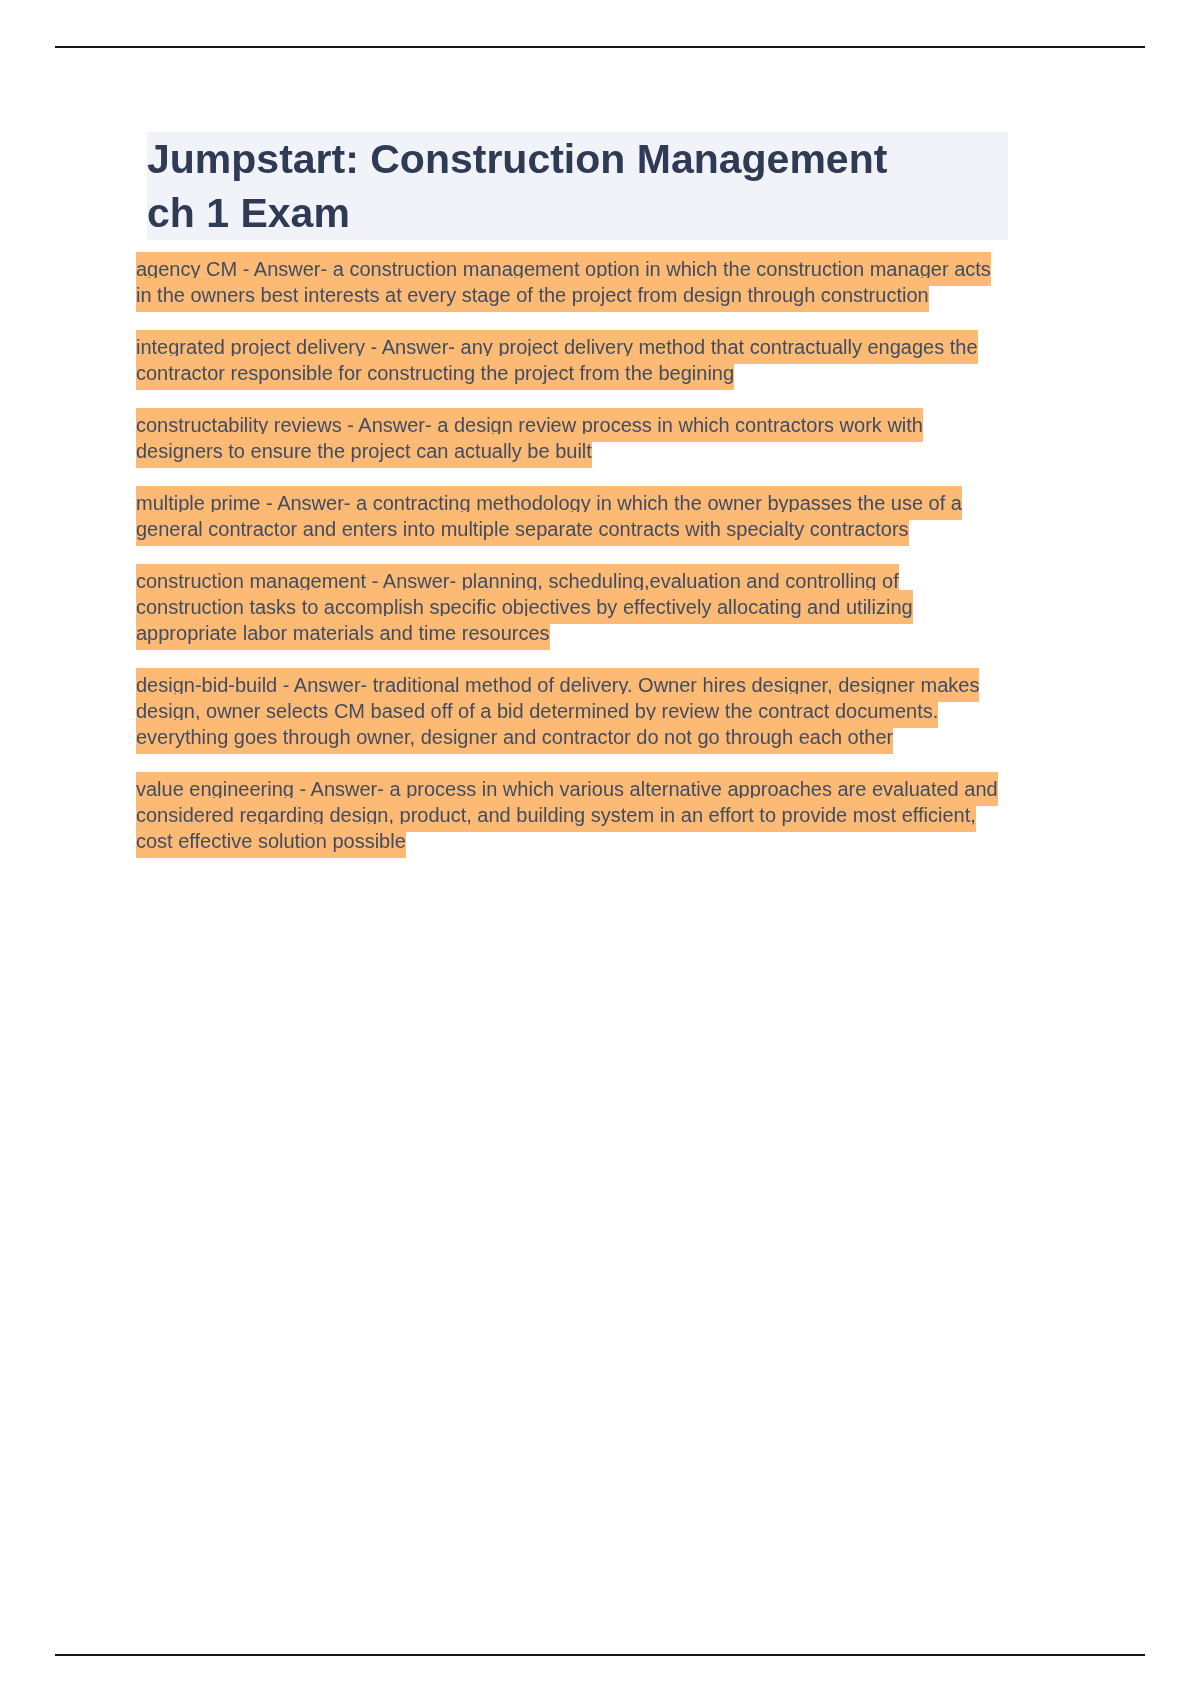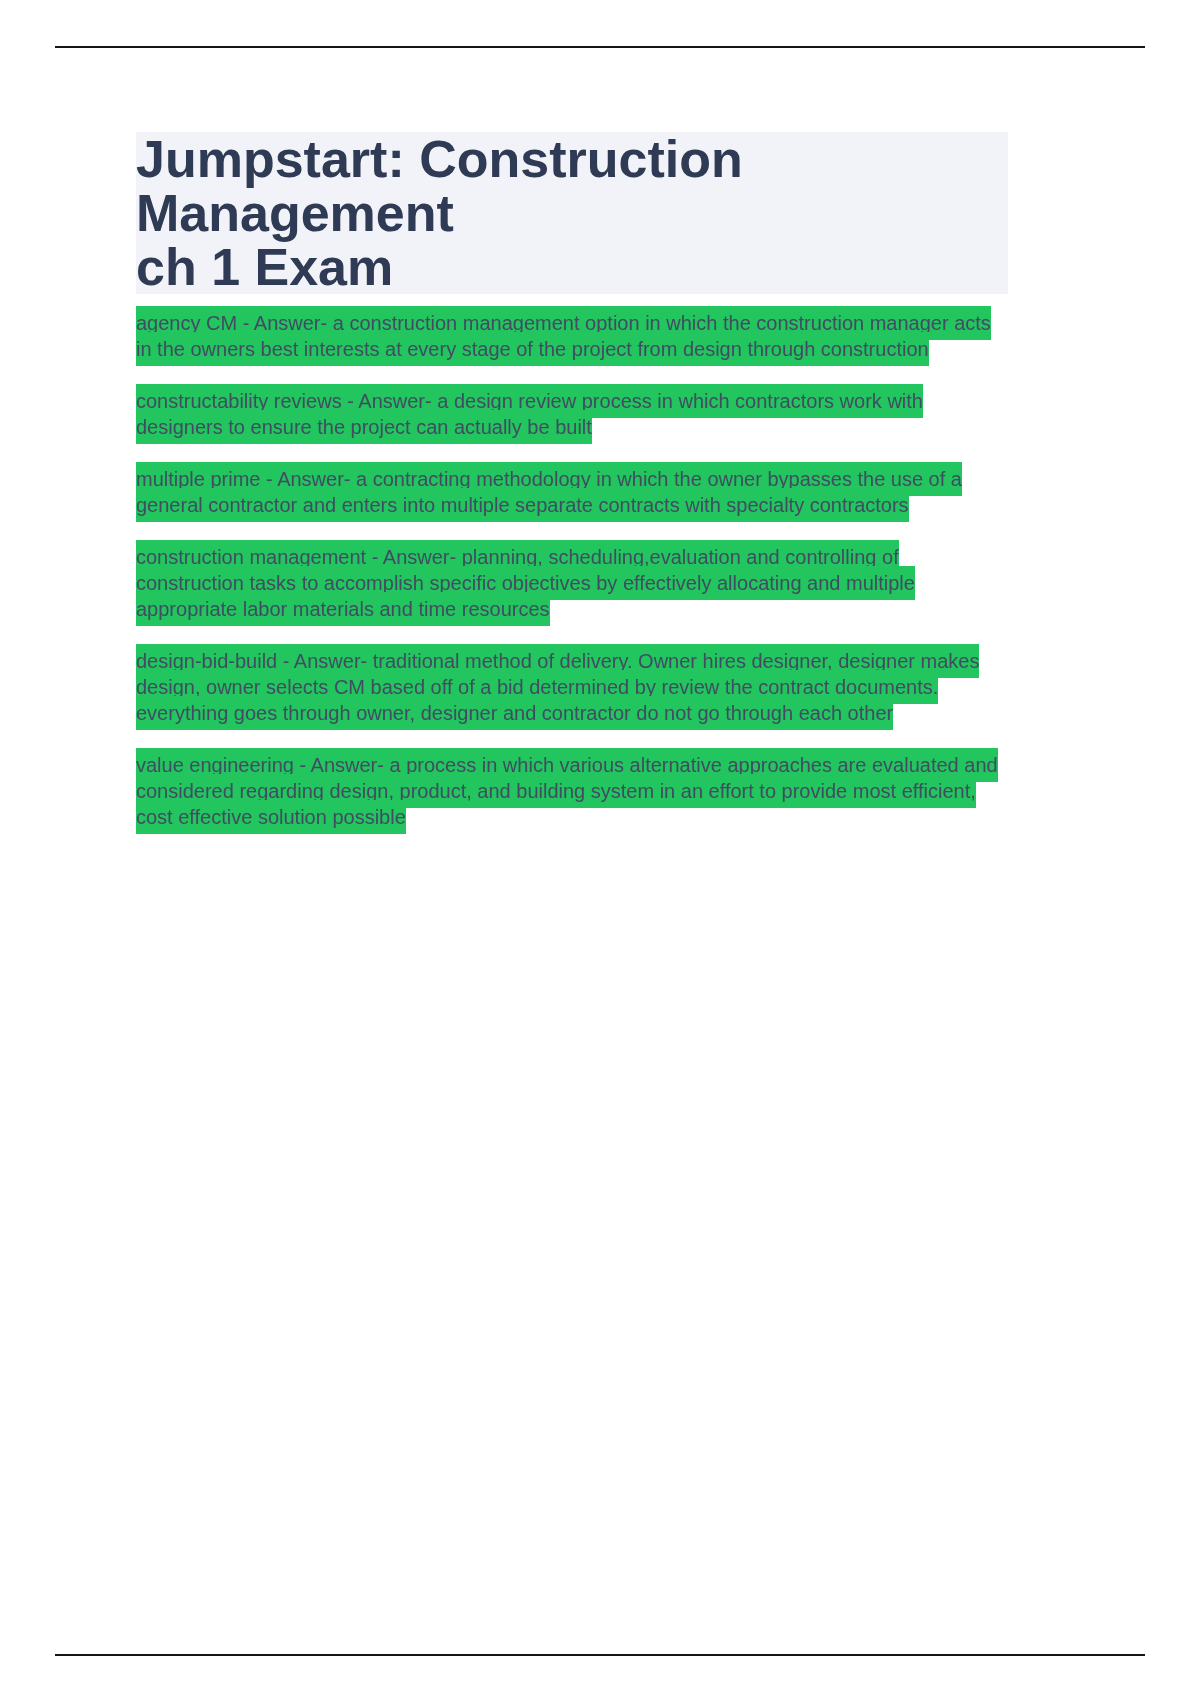--- a/index.html
+++ b/index.html
@@ -23,58 +23,59 @@
   }
   .rule-top { top: 46px; }
   .rule-bottom { top: 1654px; }
   .content {
     position: absolute;
     left: 136px;
     top: 132px;
     width: 872px;
   }
   .doc-title {
-    font-size: 52px;
+    font-size: 41px;
     line-height: 54px;
     font-weight: bold;
     color: #2f3a54;
-    margin: 0 0 16px 0;
+    margin: 0 0 16px 11px;
     background: #f2f3f8;
     letter-spacing: 0px;
   }
   .doc-title .title-line {
     display: block;
   }
   p.entry {
     font-size: 20px;
     line-height: 26px;
     color: #414c62;
     margin: 0 0 26px 0;
   }
   .hl {
-    background: #22c55e;
+    background: #fdba74;
     box-decoration-break: clone;
     -webkit-box-decoration-break: clone;
     padding: 6px 0;
   }
 </style>
 </head>
 <body>
 
 <div class="rule rule-top"></div>
 
 <div class="content">
 
   <h1 class="doc-title">
     <span class="title-line">Jumpstart: Construction Management</span>
     <span class="title-line">ch 1 Exam</span>
   </h1>
 
   <p class="entry"><span class="hl">agency CM - Answer- a construction management option in which the construction manager acts in the owners best interests at every stage of the project from design through construction</span></p>
+  <p class="entry"><span class="hl">integrated project delivery - Answer- any project delivery method that contractually engages the contractor responsible for constructing the project from the begining</span></p>
   <p class="entry"><span class="hl">constructability reviews - Answer- a design review process in which contractors work with designers to ensure the project can actually be built</span></p>
   <p class="entry"><span class="hl">multiple prime - Answer- a contracting methodology in which the owner bypasses the use of a general contractor and enters into multiple separate contracts with specialty contractors</span></p>
-  <p class="entry"><span class="hl">construction management - Answer- planning, scheduling,evaluation and controlling of construction tasks to accomplish specific objectives by effectively allocating and multiple appropriate labor materials and time resources</span></p>
+  <p class="entry"><span class="hl">construction management - Answer- planning, scheduling,evaluation and controlling of construction tasks to accomplish specific objectives by effectively allocating and utilizing appropriate labor materials and time resources</span></p>
   <p class="entry"><span class="hl">design-bid-build - Answer- traditional method of delivery. Owner hires designer, designer makes design, owner selects CM based off of a bid determined by review the contract documents. everything goes through owner, designer and contractor do not go through each other</span></p>
   <p class="entry"><span class="hl">value engineering - Answer- a process in which various alternative approaches are evaluated and considered regarding design, product, and building system in an effort to provide most efficient, cost effective solution possible</span></p>
 
 </div>
 
 <div class="rule rule-bottom"></div>
 
 </body></html>

